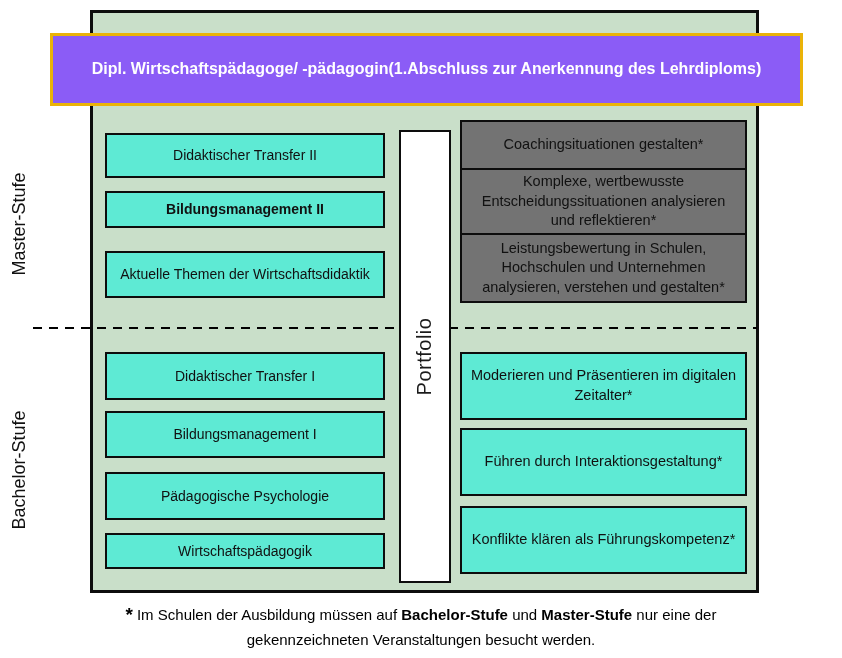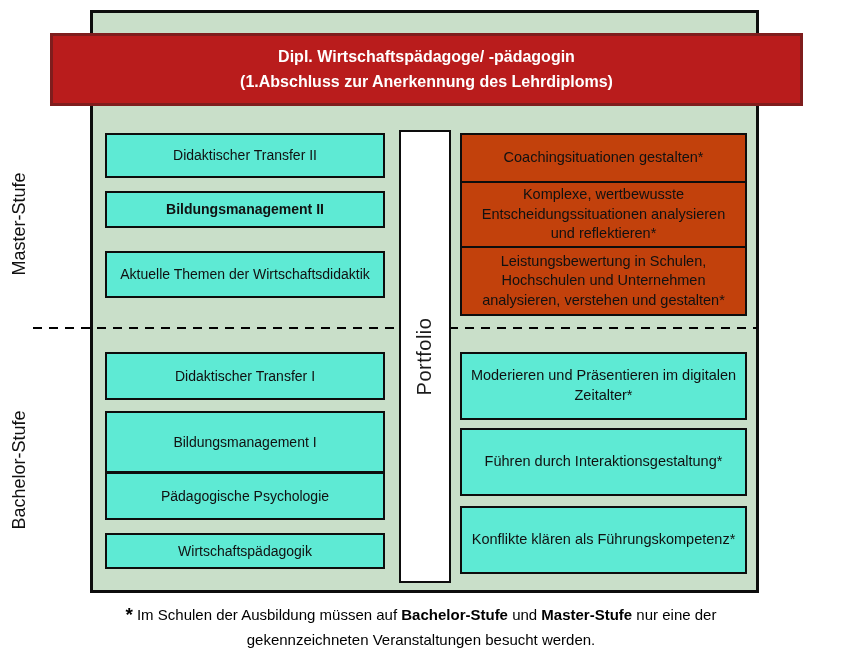--- a/index.html
+++ b/index.html
@@ -32,26 +32,25 @@
     left: 33px; top: 327px;
     width: 724px; height: 2px;
     background: repeating-linear-gradient(90deg, #000 0 9px, transparent 9px 16px);
     z-index: 1;
   }
   
   .header {
     position: absolute;
     left: 50px; top: 33px;
     width: 753px; height: 73px;
-    background: #b91c1c;
-    border: 3px solid #7f1d1d;
+    background: #8b5cf6;
+    border: 3px solid #eab308;
     box-sizing: border-box;
     z-index: 3;
     display: flex;
-    flex-direction: column;
     align-items: center;
     justify-content: center;
     color: #ffffff;
     font-weight: bold;
     font-size: 16px;
     line-height: 1.55;
     text-align: center;
   }
   
   .side-label {
@@ -81,25 +80,25 @@
     z-index: 2;
     font-size: 14.5px;
     line-height: 1.35;
     color: #111;
   }
   .left-col { left: 105px; width: 280px; white-space: nowrap; font-size: 14px; }
   .right-col { left: 460px; width: 287px; padding: 8px 8px; }
   
   .right-stack {
     position: absolute;
-    left: 460px; top: 133px;
+    left: 460px; top: 120px;
     width: 287px;
     border: 2px solid #0d0d0d;
     box-sizing: border-box;
-    background: #c2410c;
+    background: #737373;
     z-index: 2;
   }
   .right-stack .cell {
     display: flex;
     align-items: center;
     justify-content: center;
     text-align: center;
     font-size: 14.5px;
     line-height: 1.35;
     padding: 2px 6px;
@@ -175,21 +174,21 @@
     <span>Portfolio</span>
   </div>
 
   <div class="right-stack">
     <div class="cell c1">Coachingsituationen gestalten*</div>
     <div class="cell c2">Komplexe, wertbewusste Entscheidungssituationen analysieren und reflektieren*</div>
     <div class="cell c3">Leistungsbewertung in Schulen, Hochschulen und Unternehmen analysieren, verstehen und gestalten*</div>
   </div>
 
   <div class="mbox left-col" style="top:352px;height:48px;">Didaktischer Transfer I</div>
-  <div class="mbox left-col" style="top:411px;height:62px;">Bildungsmanagement I</div>
+  <div class="mbox left-col" style="top:411px;height:47px;">Bildungsmanagement I</div>
   <div class="mbox left-col" style="top:472px;height:48px;">Pädagogische Psychologie</div>
   <div class="mbox left-col" style="top:533px;height:36px;">Wirtschaftspädagogik</div>
 
   <div class="mbox right-col" style="top:352px;height:68px;">Moderieren und Präsentieren im digitalen Zeitalter*</div>
   <div class="mbox right-col" style="top:428px;height:68px;">Führen durch Interaktionsgestaltung*</div>
   <div class="mbox right-col" style="top:506px;height:68px;">Konflikte klären als Führungskompetenz*</div>
 
   <div class="footnote">
     <span class="star">*</span><span>Im Schulen der Ausbildung müssen auf </span><span class="bold">Bachelor-Stufe</span><span> und </span><span class="bold">Master-Stufe</span><span> nur eine der gekennzeichneten Veranstaltungen besucht werden.</span>
   </div>

